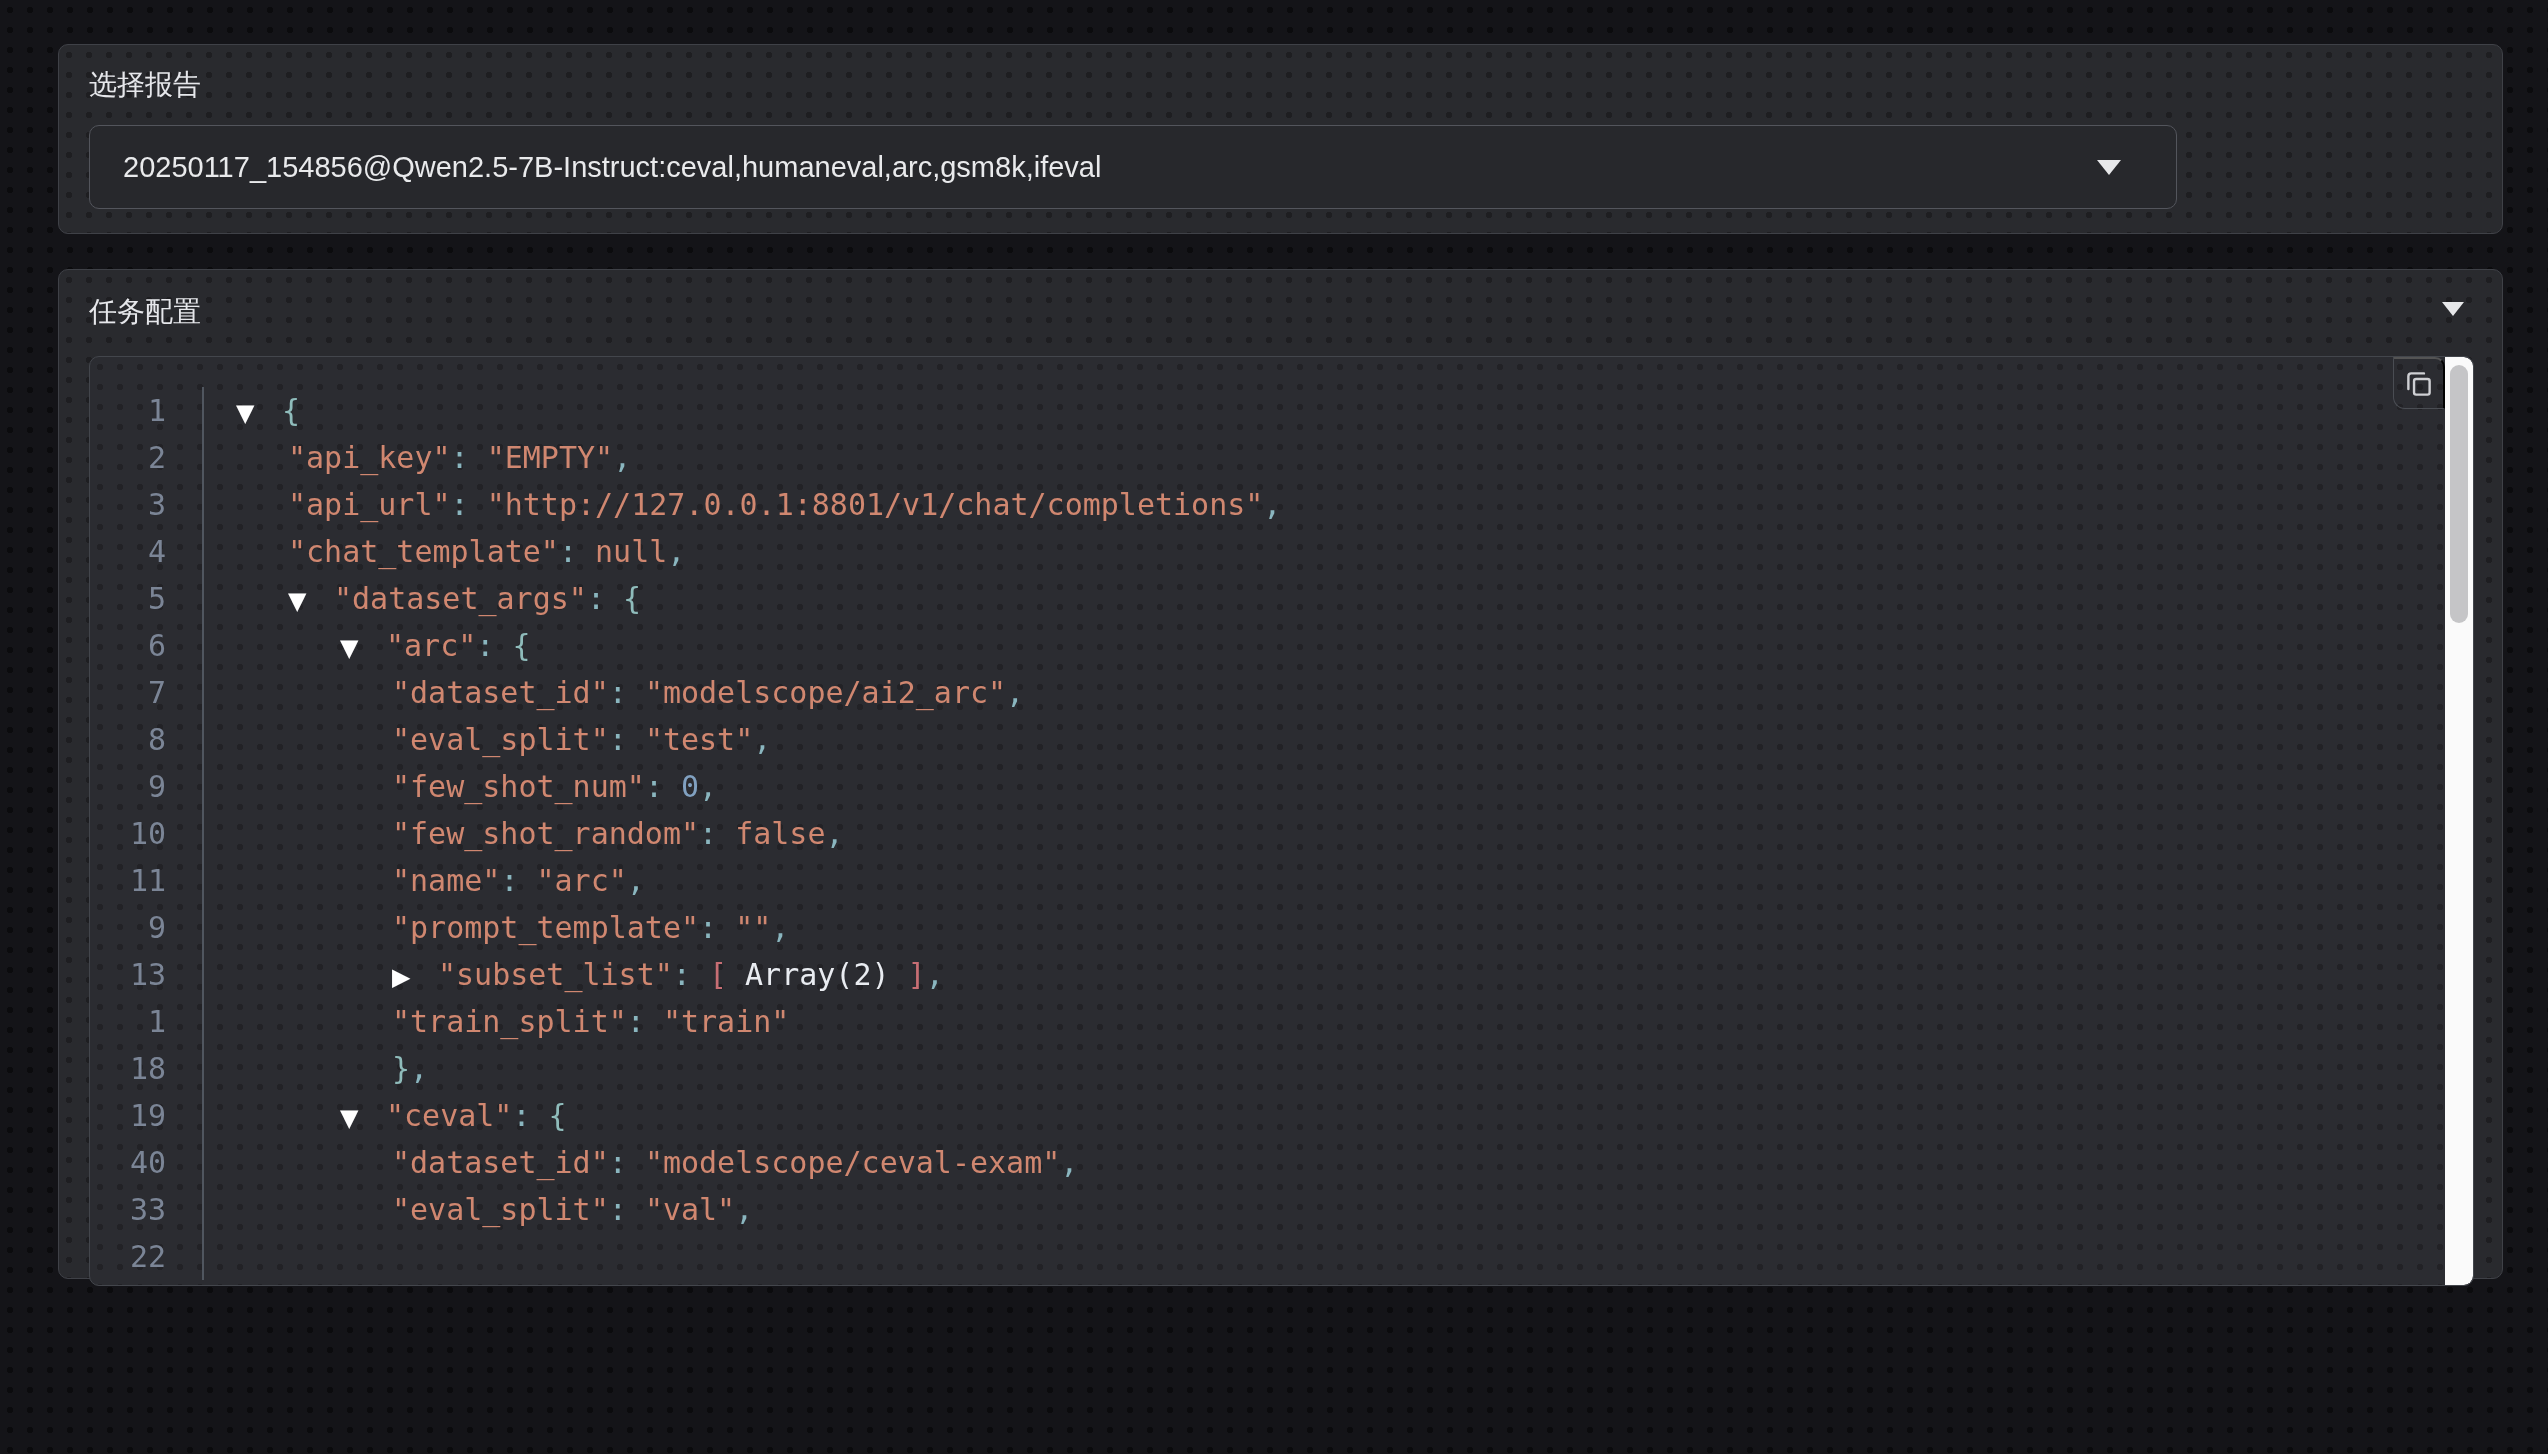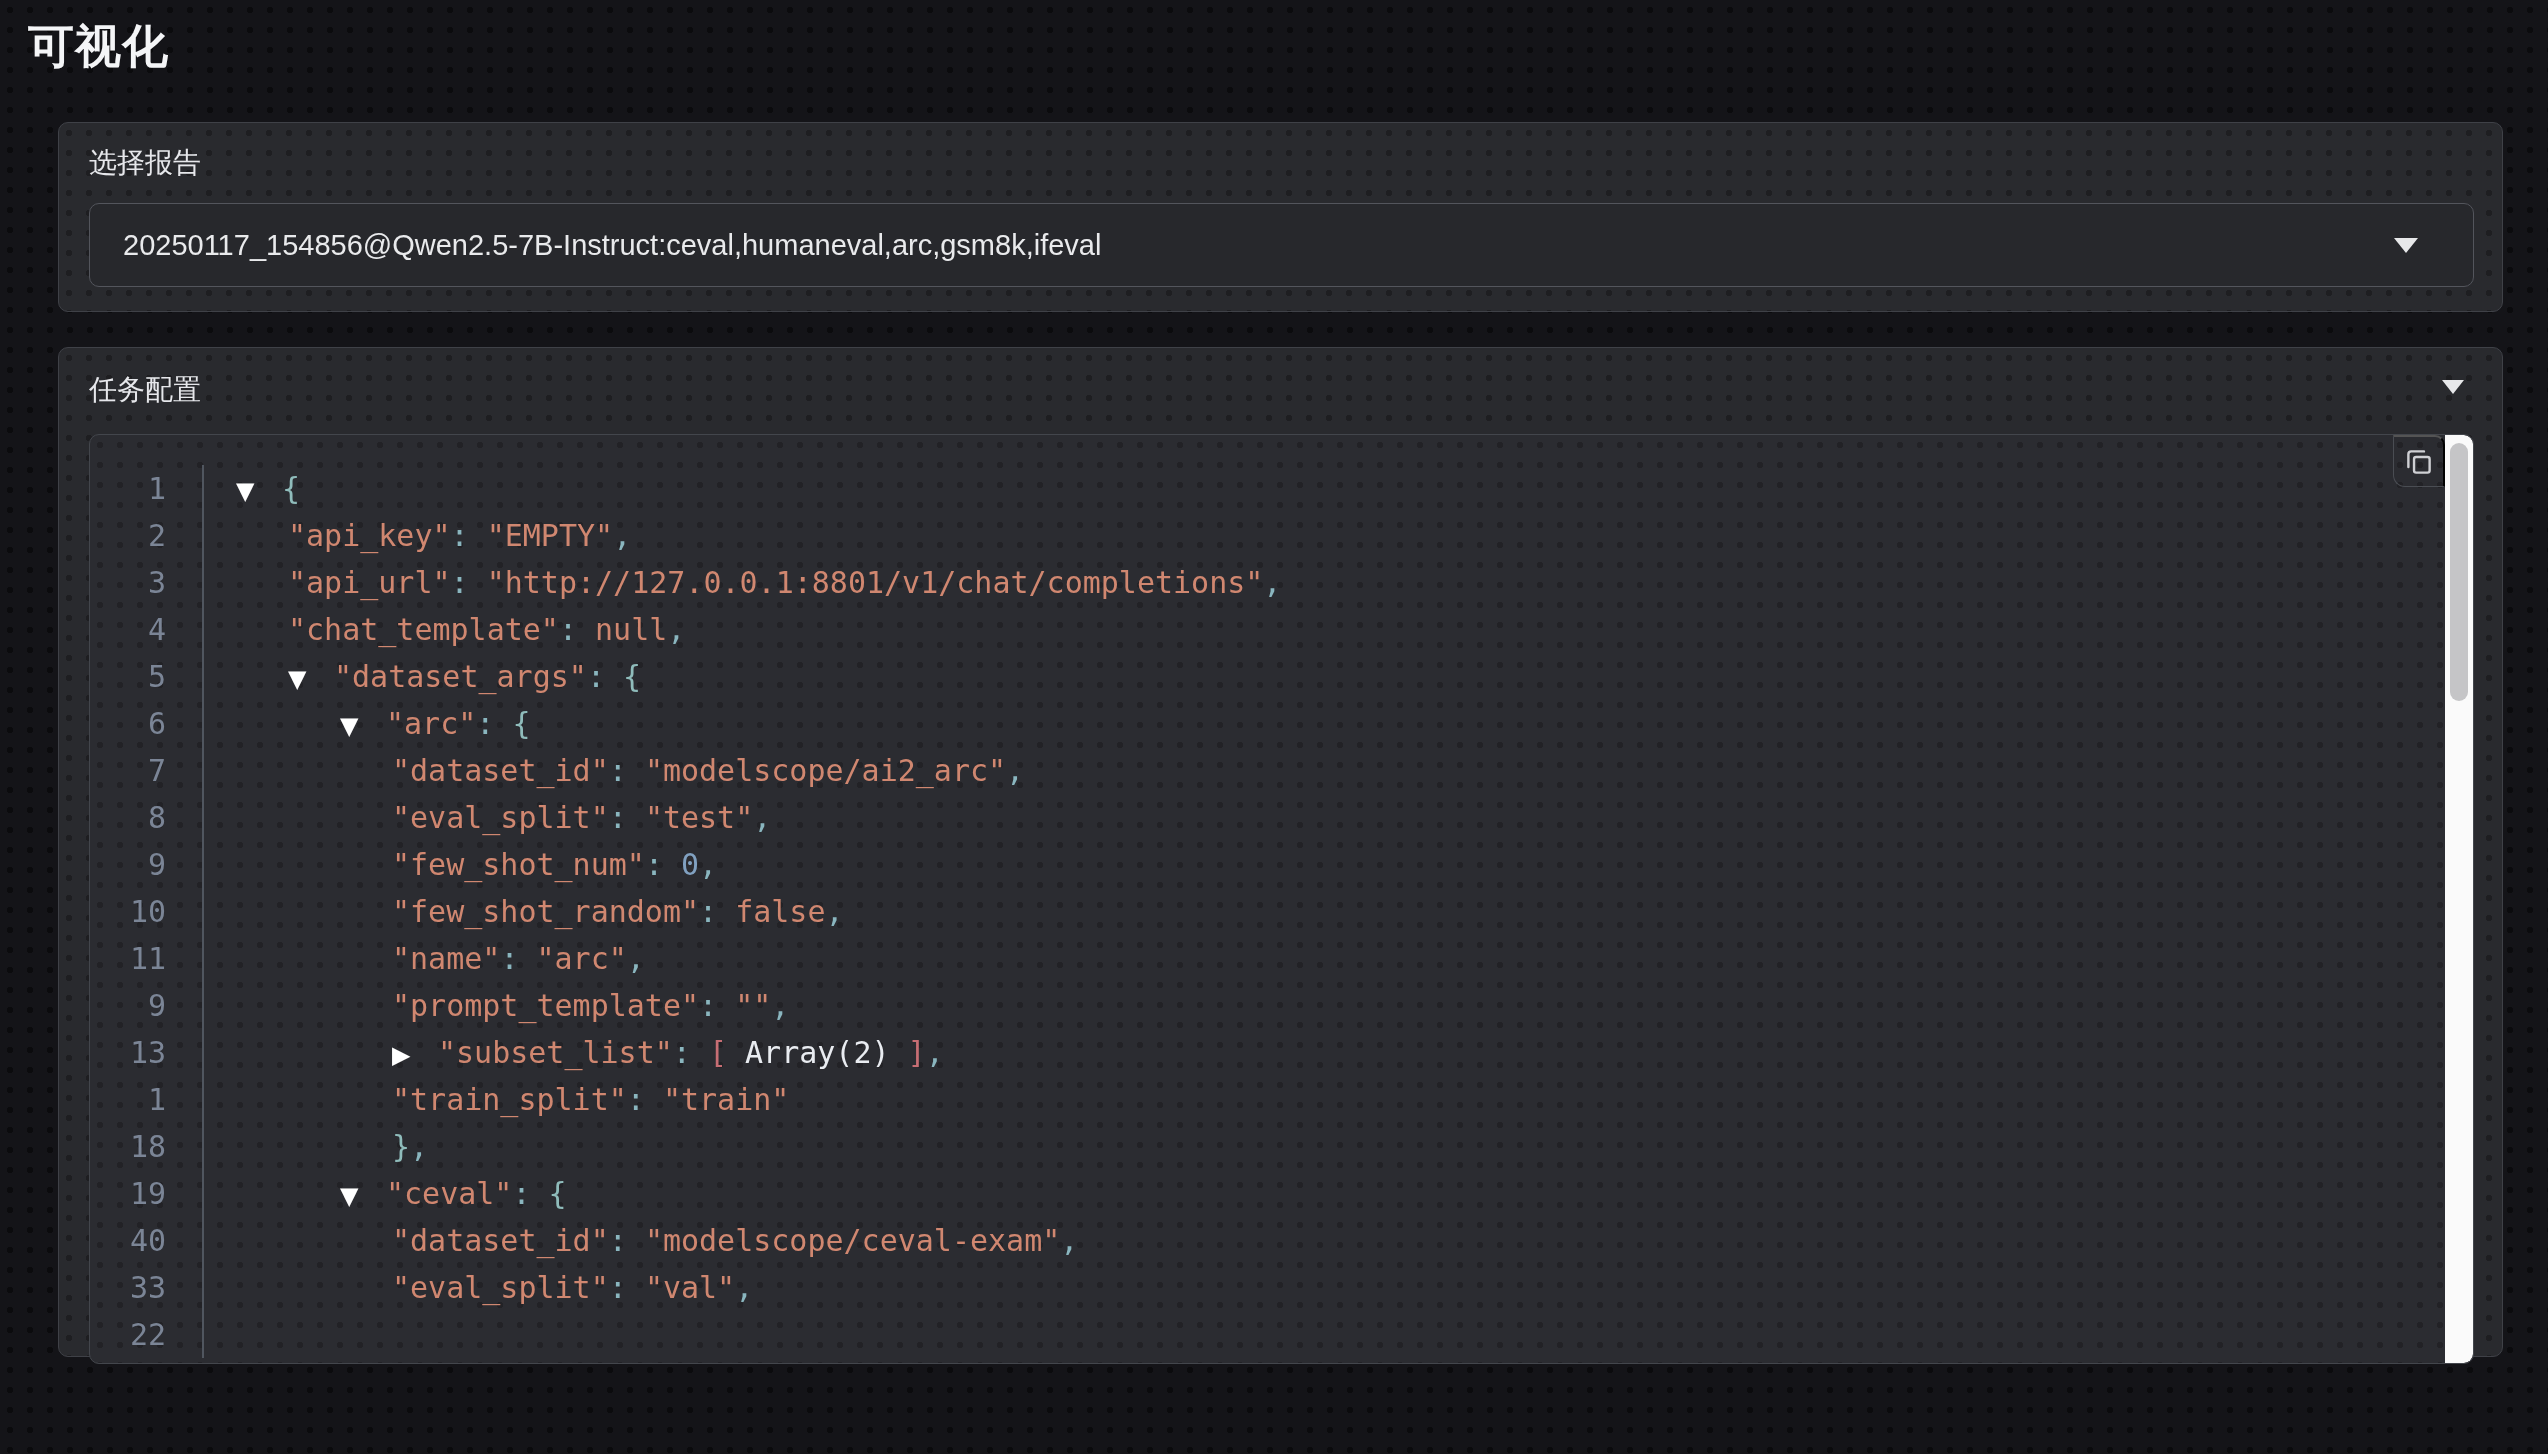--- a/index.html
+++ b/index.html
@@ -43,21 +43,21 @@
     background-color:#292a2e;
     background-image:radial-gradient(rgba(0,0,0,0.28) 3px, transparent 3.5px);
     background-size:20px 20px;
     border:1px solid #3f4147;border-radius:10px;
   }
   .panel-report{margin-top:44px;padding:24px 30px 26px 30px;height:190px;}
   .panel-label{font-size:28px;color:#e6e7eb;line-height:32px;}
 
   .dropdown{
     box-sizing:border-box;position:relative;margin-top:24px;
-    width:2385px;height:84px;
+    width:2088px;height:84px;
     background-color:#27282c;
     border:1px solid #53555c;border-radius:10px;
     display:flex;align-items:center;cursor:pointer;
   }
   .dropdown-value{margin-left:33px;font-size:29px;color:#e9eaec;letter-spacing:0px;}
   .caret-down{
     position:absolute;right:55px;top:50%;margin-top:-7px;
     width:0;height:0;
     border-left:12px solid transparent;border-right:12px solid transparent;
     border-top:15px solid #e7e8ea;
@@ -116,21 +116,20 @@
   .scroll-thumb{
     position:absolute;left:5px;top:8px;width:18px;height:258px;
     background:#c5c5c7;border-radius:9px;
   }
 </style>
 </head>
 <body>
 
 <div class="page">
 
-  <h1 class="app-title">可视化</h1>
 
 
   <section class="panel panel-report">
     <div class="panel-label">选择报告</div>
     <div class="dropdown">
       <span class="dropdown-value">20250117_154856@Qwen2.5-7B-Instruct:ceval,humaneval,arc,gsm8k,ifeval</span>
       <span class="caret-down"></span>
     </div>
   </section>
 

